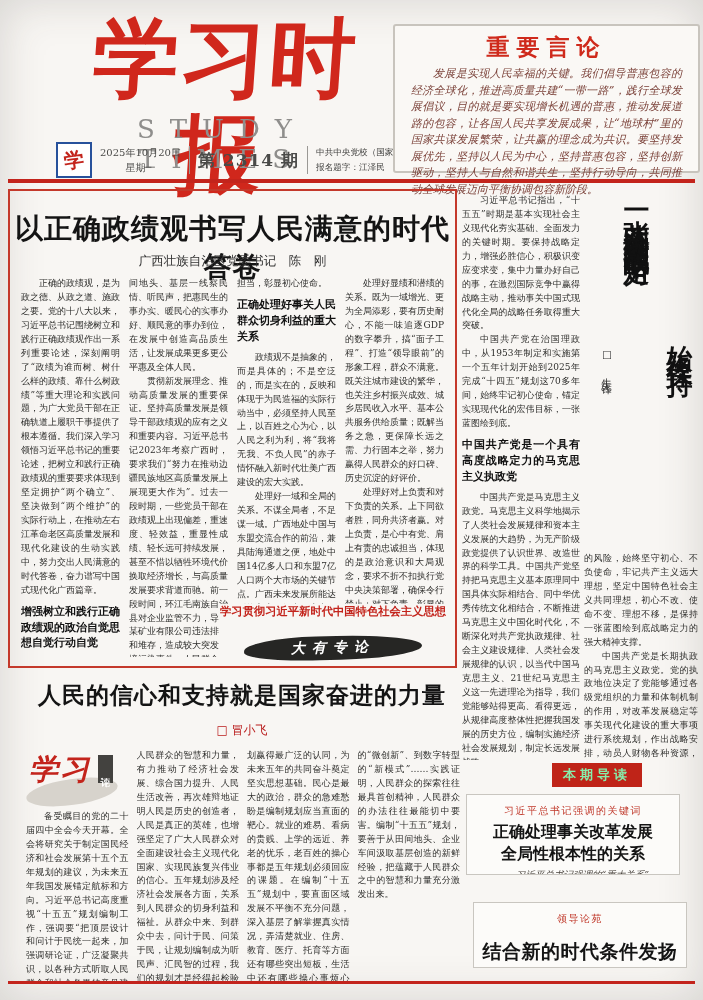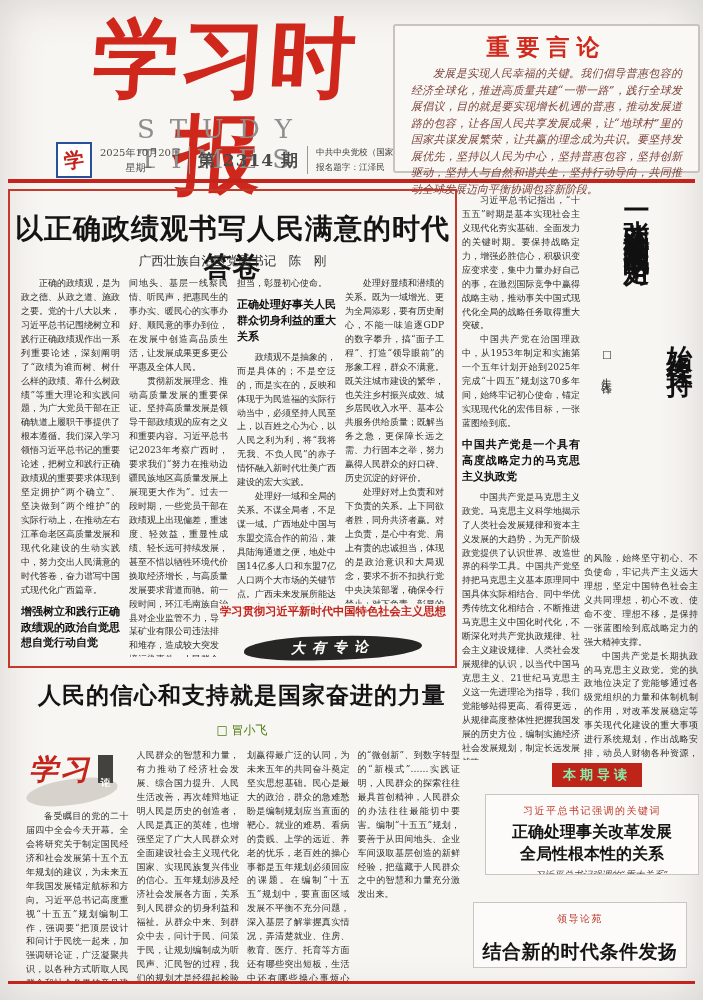--- a/index.html
+++ b/index.html
@@ -46,34 +46,34 @@
   
   .r-col1{left:462px;top:194px;width:118px;height:566px;overflow:hidden;}
   .r-col2{left:584px;top:552px;width:114px;height:208px;overflow:hidden;}
   .r-head{left:584px;top:196px;width:114px;height:350px;writing-mode:vertical-rl;color:#111;}
   .r-kicker{font-size:26px;font-weight:900;letter-spacing:9px;padding-top:128px;padding-left:8px;}
   .r-title{font-size:26px;font-weight:900;letter-spacing:4px;padding-left:6px;}
   .r-byline{font-size:10.5px;color:#333;padding-top:152px;padding-left:9px;letter-spacing:3px;}
   
   .b-h2{left:24px;top:680px;width:436px;text-align:center;font-size:23px;font-weight:900;
     letter-spacing:1px;color:#141414;}
-  .b-byline{left:24px;top:722px;width:436px;text-align:center;font-size:12px;color:#4d7c0f;}
+  .b-byline{left:24px;top:722px;width:436px;text-align:center;font-size:12px;color:#b91c1c;}
   .b-cols{left:26px;top:749px;width:434px;height:234px;display:flex;gap:8px;}
   .b-logo{position:relative;height:58px;margin-bottom:3px;}
   .b-logo .swoosh{position:absolute;left:0;bottom:2px;width:92px;height:26px;background:#d7d3cc;
     border-radius:50%;transform:rotate(-8deg);}
   .b-logo .xuexi{position:absolute;left:3px;top:-2px;font-size:29px;font-weight:900;color:#c3241c;
     font-style:italic;letter-spacing:2px;}
   .b-logo .tag{position:absolute;left:72px;top:6px;width:15px;height:28px;background:#43423f;color:#fff;
     font-size:10px;writing-mode:vertical-rl;text-align:center;line-height:15px;}
   
   .guide-label{left:552px;top:763px;background:#bf2418;color:#86efac;font-weight:900;font-size:13px;
     letter-spacing:4px;padding:3px 11px;}
   .gbox{border:1px solid #c9c6c0;background:#fcfbf9;box-sizing:border-box;text-align:center;overflow:hidden;}
-  .gbox1{left:485px;top:794px;width:214px;height:81px;}
+  .gbox1{left:466px;top:794px;width:214px;height:81px;}
   .gbox2{left:473px;top:902px;width:214px;height:66px;}
   .g-kicker{color:#c0392b;font-size:10px;letter-spacing:1.5px;margin-top:9px;}
   .g-title{font-size:16px;font-weight:900;line-height:1.4;color:#141414;margin-top:3px;}
   .g-title2{font-size:19px;font-weight:700;color:#141414;margin-top:13px;letter-spacing:.5px;}
   .g-sub{font-size:9.5px;color:#4a443e;margin-top:3px;font-style:italic;}
   .g-page{font-size:9px;color:#555;margin-top:3px;}
   .botrule{left:8px;top:981px;width:687px;height:3px;background:#c3241c;}
 </style>
 </head>
 <body>

